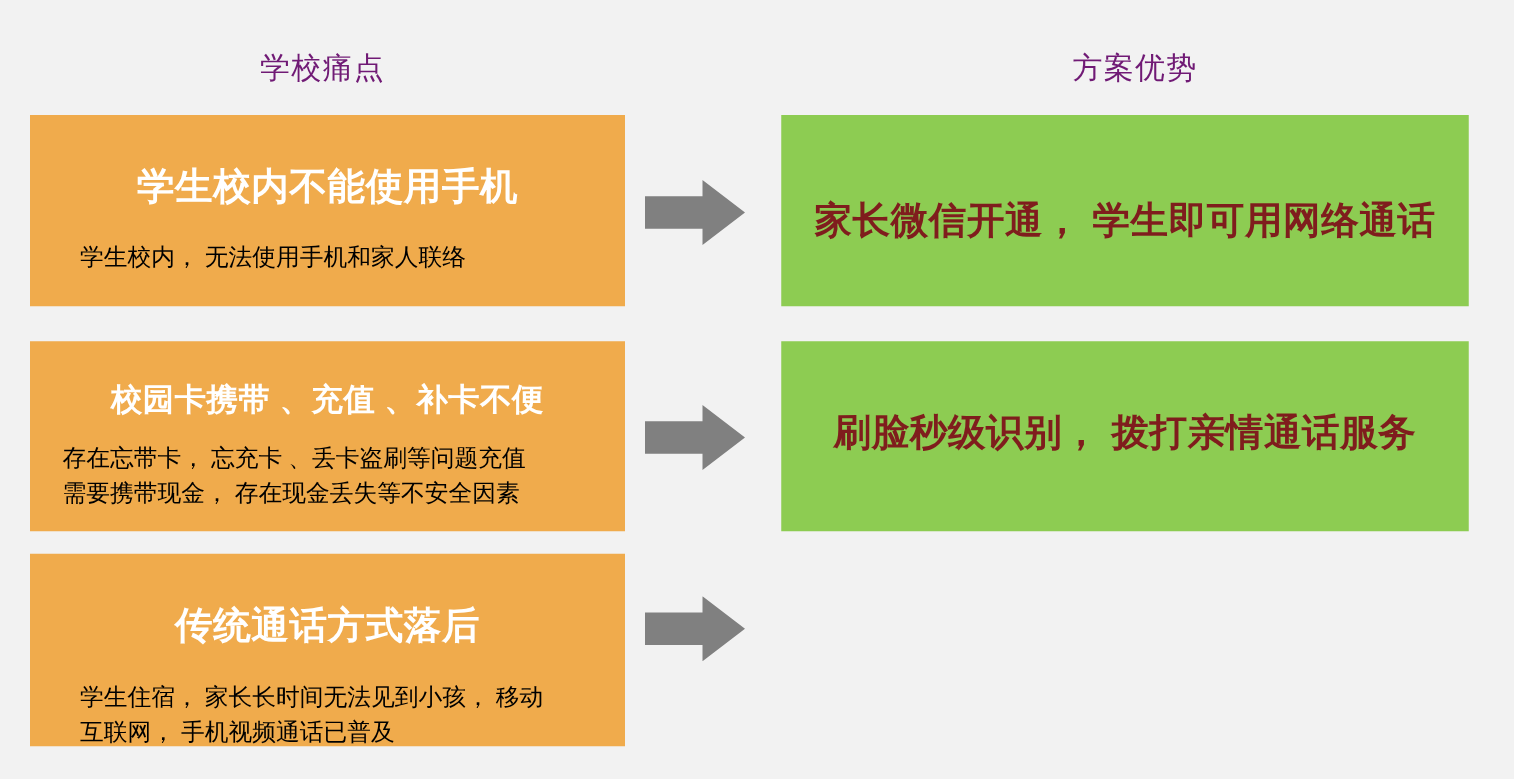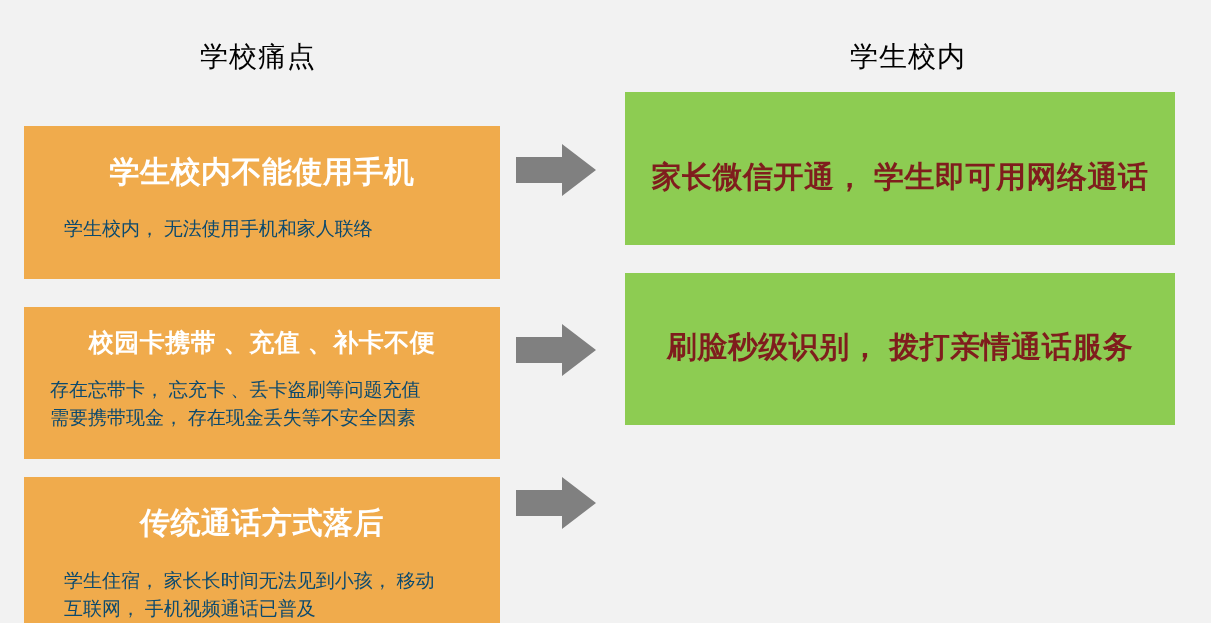--- a/index.html
+++ b/index.html
@@ -16,42 +16,41 @@
   .stage {
     position: relative;
     width: 1211px;
     height: 623px;
   }
 
   
   .col-header {
     position: absolute;
     font-family: "Liberation Sans", "DejaVu Sans", sans-serif;
-    font-size: 28px;
+    font-size: 24px;
     font-weight: 400;
-    color: #000000;
+    color: #701a75;
     letter-spacing: 1px;
     text-align: center;
     white-space: nowrap;
     line-height: 1;
   }
   #header-pain  { left: 158px; top: 43px; width: 200px; }
   #header-adv   { left: 808px; top: 43px; width: 200px; }
 
   
   .card {
     position: absolute;
     box-sizing: border-box;
   }
   .card.pain {
     left: 24px;
     width: 476px;
     background: #f0ab4c;
-    padding: 4px 14px;
-    margin-top: 34px;
+    padding: 16px 14px;
   }
   .card.adv {
     left: 625px;
     width: 550px;
     background: #8dcc52;
     display: flex;
     align-items: center;
     justify-content: center;
     padding: 0 10px;
   }
@@ -66,21 +65,21 @@
     font-size: 30px;
     color: #ffffff;
     text-align: center;
     line-height: 1.2;
     white-space: nowrap;
     letter-spacing: 0.5px;
   }
   .pain-desc {
     font-family: "Liberation Serif", "DejaVu Serif", serif;
     font-size: 19px;
-    color: #0c4a6e;
+    color: #000000;
     line-height: 1.45;
     text-align: left;
   }
 
   
   .r1 .pain-title { margin-top: 24px; }
   .r1 .pain-desc  { margin-top: 25px; padding-left: 26px; }
 
   .r2 .pain-title { margin-top: 16px; font-size: 25px; }
   .r2 .pain-desc  { margin-top: 19px; padding-left: 12px; }
@@ -114,21 +113,21 @@
   .a2 { top: 324px; }
   .a3 { top: 477px; }
   .arrow svg { display: block; width: 80px; height: 52px; }
 </style>
 </head>
 <body>
 
 <div class="stage">
 
   <div class="col-header" id="header-pain">学校痛点</div>
-  <div class="col-header" id="header-adv">学生校内</div>
+  <div class="col-header" id="header-adv">方案优势</div>
 
   <div class="card pain r1">
     <div class="pain-title">学生校内不能使用手机</div>
     <div class="pain-desc">学生校内， 无法使用手机和家人联络</div>
   </div>
   <div class="arrow a1">
     <svg viewBox="0 0 80 52" xmlns="http://www.w3.org/2000/svg">
       <polygon points="0,13 46,13 46,0 80,26 46,52 46,39 0,39" fill="#808080"></polygon>
     </svg>
   </div>

